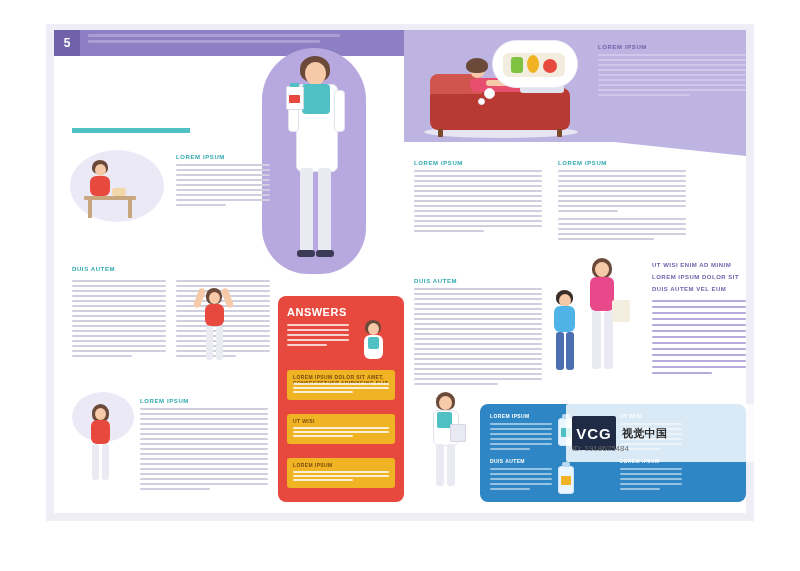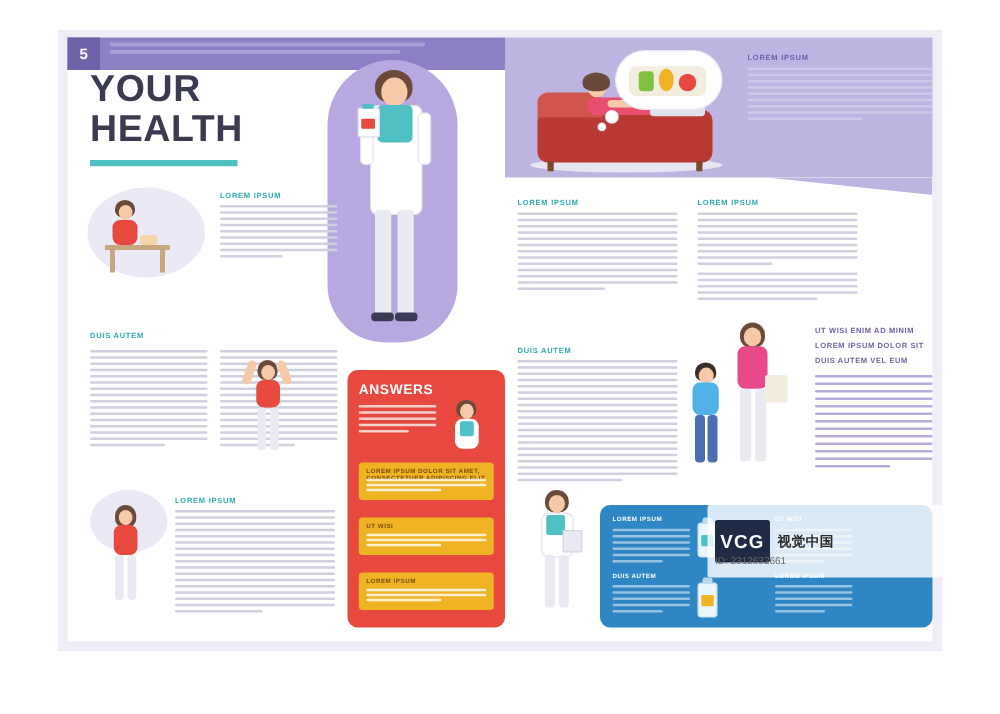--- a/index.html
+++ b/index.html
@@ -152,24 +152,20 @@
   <div class="hdr-bar"></div>
   <div class="hdr-num">5</div>
   <div class="hdr-lines">
     <div class="ln w1"></div>
     <div class="ln w2"></div>
   </div>
 
   <div class="top-purple"></div>
   <div class="wedge2"></div>
 
-  <div class="headline">
-    <div>YOUR</div>
-    <div>HEALTH</div>
-  </div>
   <div class="headline-rule"></div>
 
   <div class="shadow-oval" style="left:424px;top:126px;width:154px;height:12px;"></div>
   <div class="table-sm"></div>
   <div class="couch">
     <div class="back"></div>
     <div class="leg" style="left:8px;"></div>
     <div class="leg" style="right:8px;"></div>
   </div>
 
@@ -532,16 +528,16 @@
         <div class="l" style="width:62px"></div>
       <div class="l" style="width:62px"></div>
         <div class="l" style="width:62px"></div>
       <div class="l" style="width:40px"></div>
     </div>
   </div>
 
   <div class="wm">
     <div class="wm-badge">VCG</div>
     <div class="wm-txt">视觉中国</div>
-    <div class="wm-sub">ID: 2312632661</div>
+    <div class="wm-sub">ID: 1918625484</div>
   </div>
 
 </div>
 
 </body></html>

